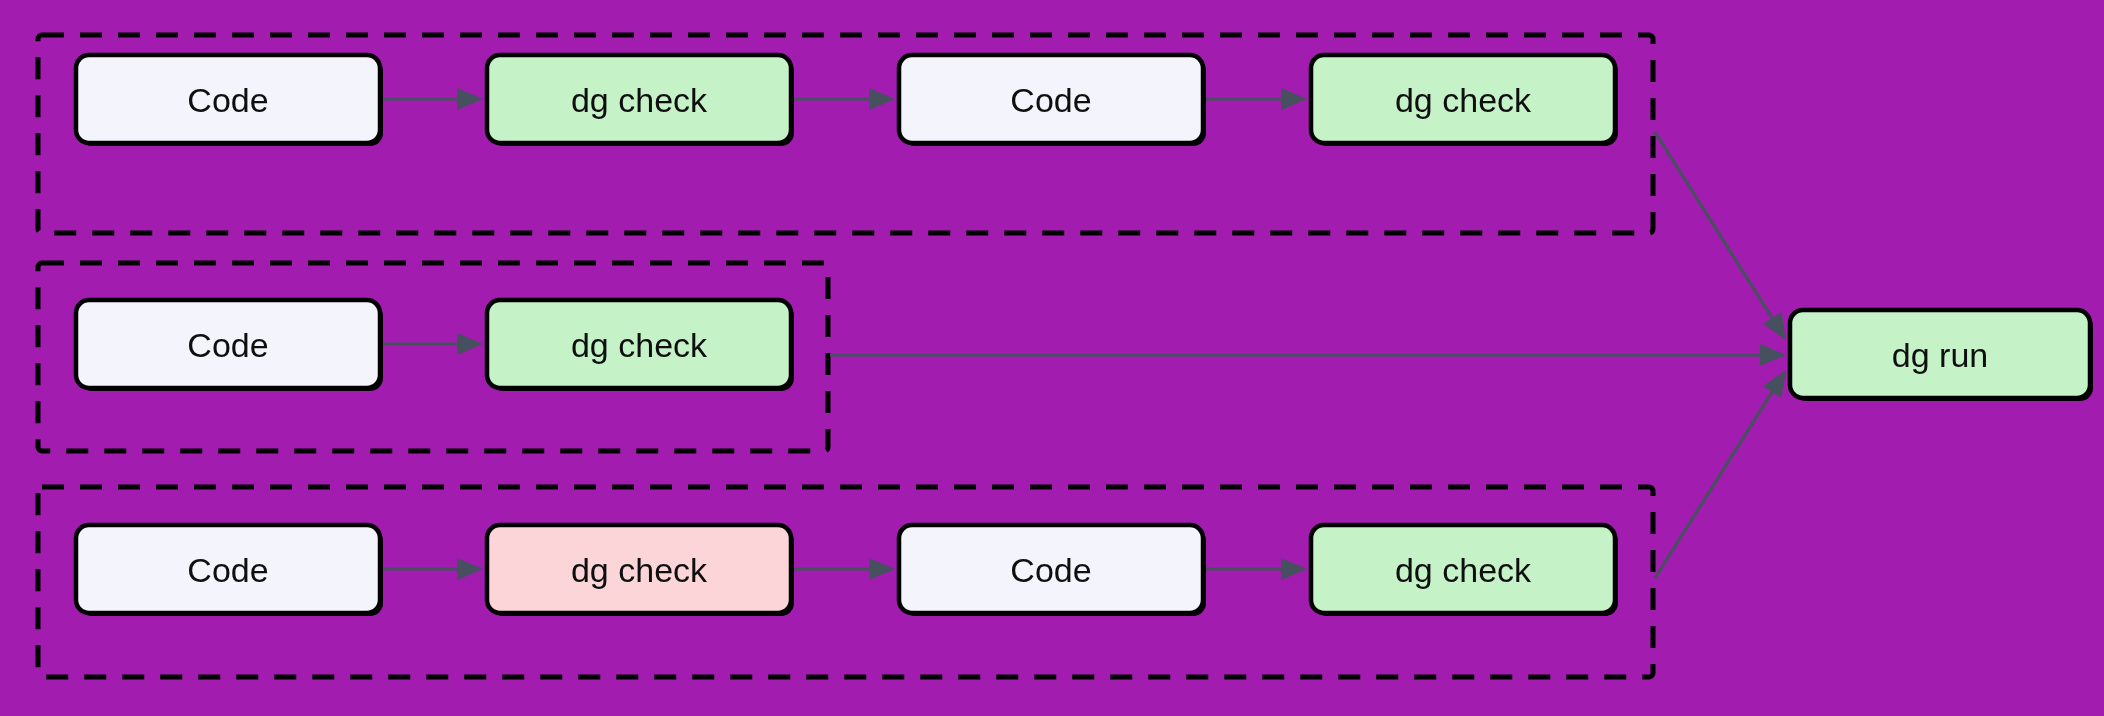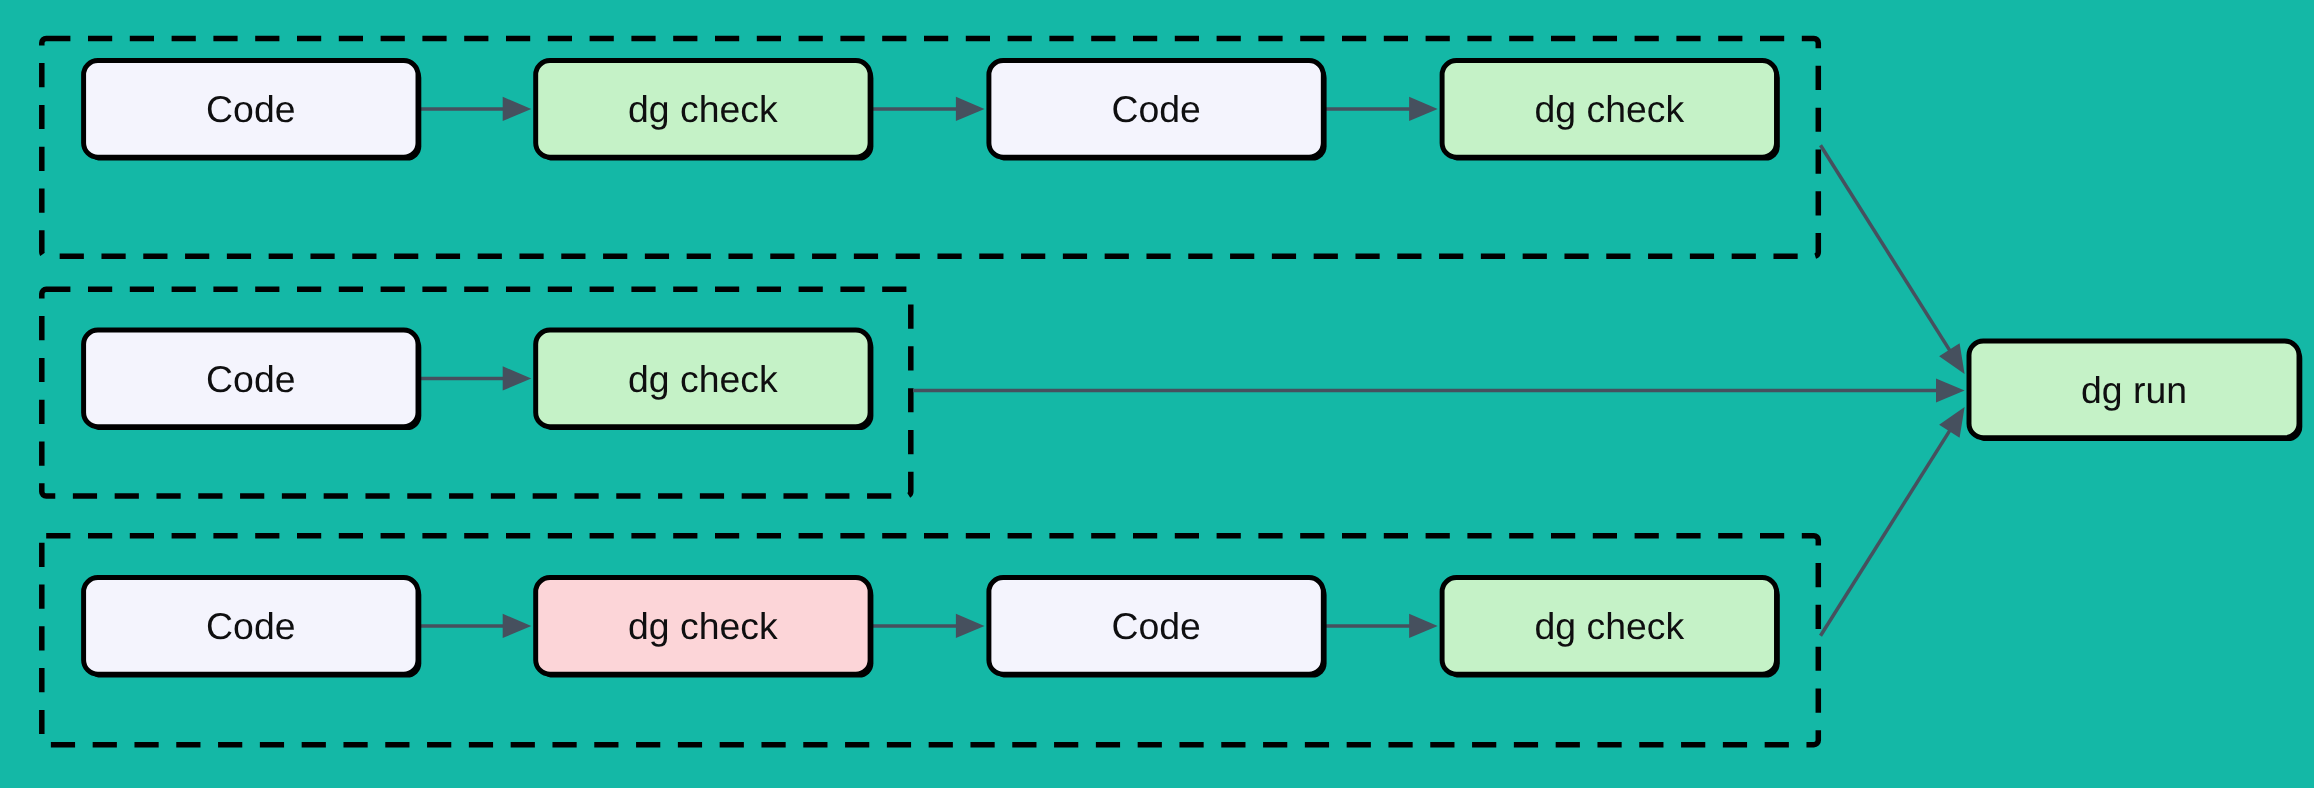--- a/index.html
+++ b/index.html
@@ -7,21 +7,21 @@
     padding: 0;
     background: #ffffff;
   }
   body {
     font-family: "Liberation Sans", sans-serif;
   }
   #diagram-root {
     position: relative;
     width: 2104px;
     height: 716px;
-    background: #14b8a6;
+    background: #a21caf;
     overflow: hidden;
   }
   svg#diagram-svg {
     position: absolute;
     left: 0;
     top: 0;
     width: 2104px;
     height: 716px;
     display: block;
   }

